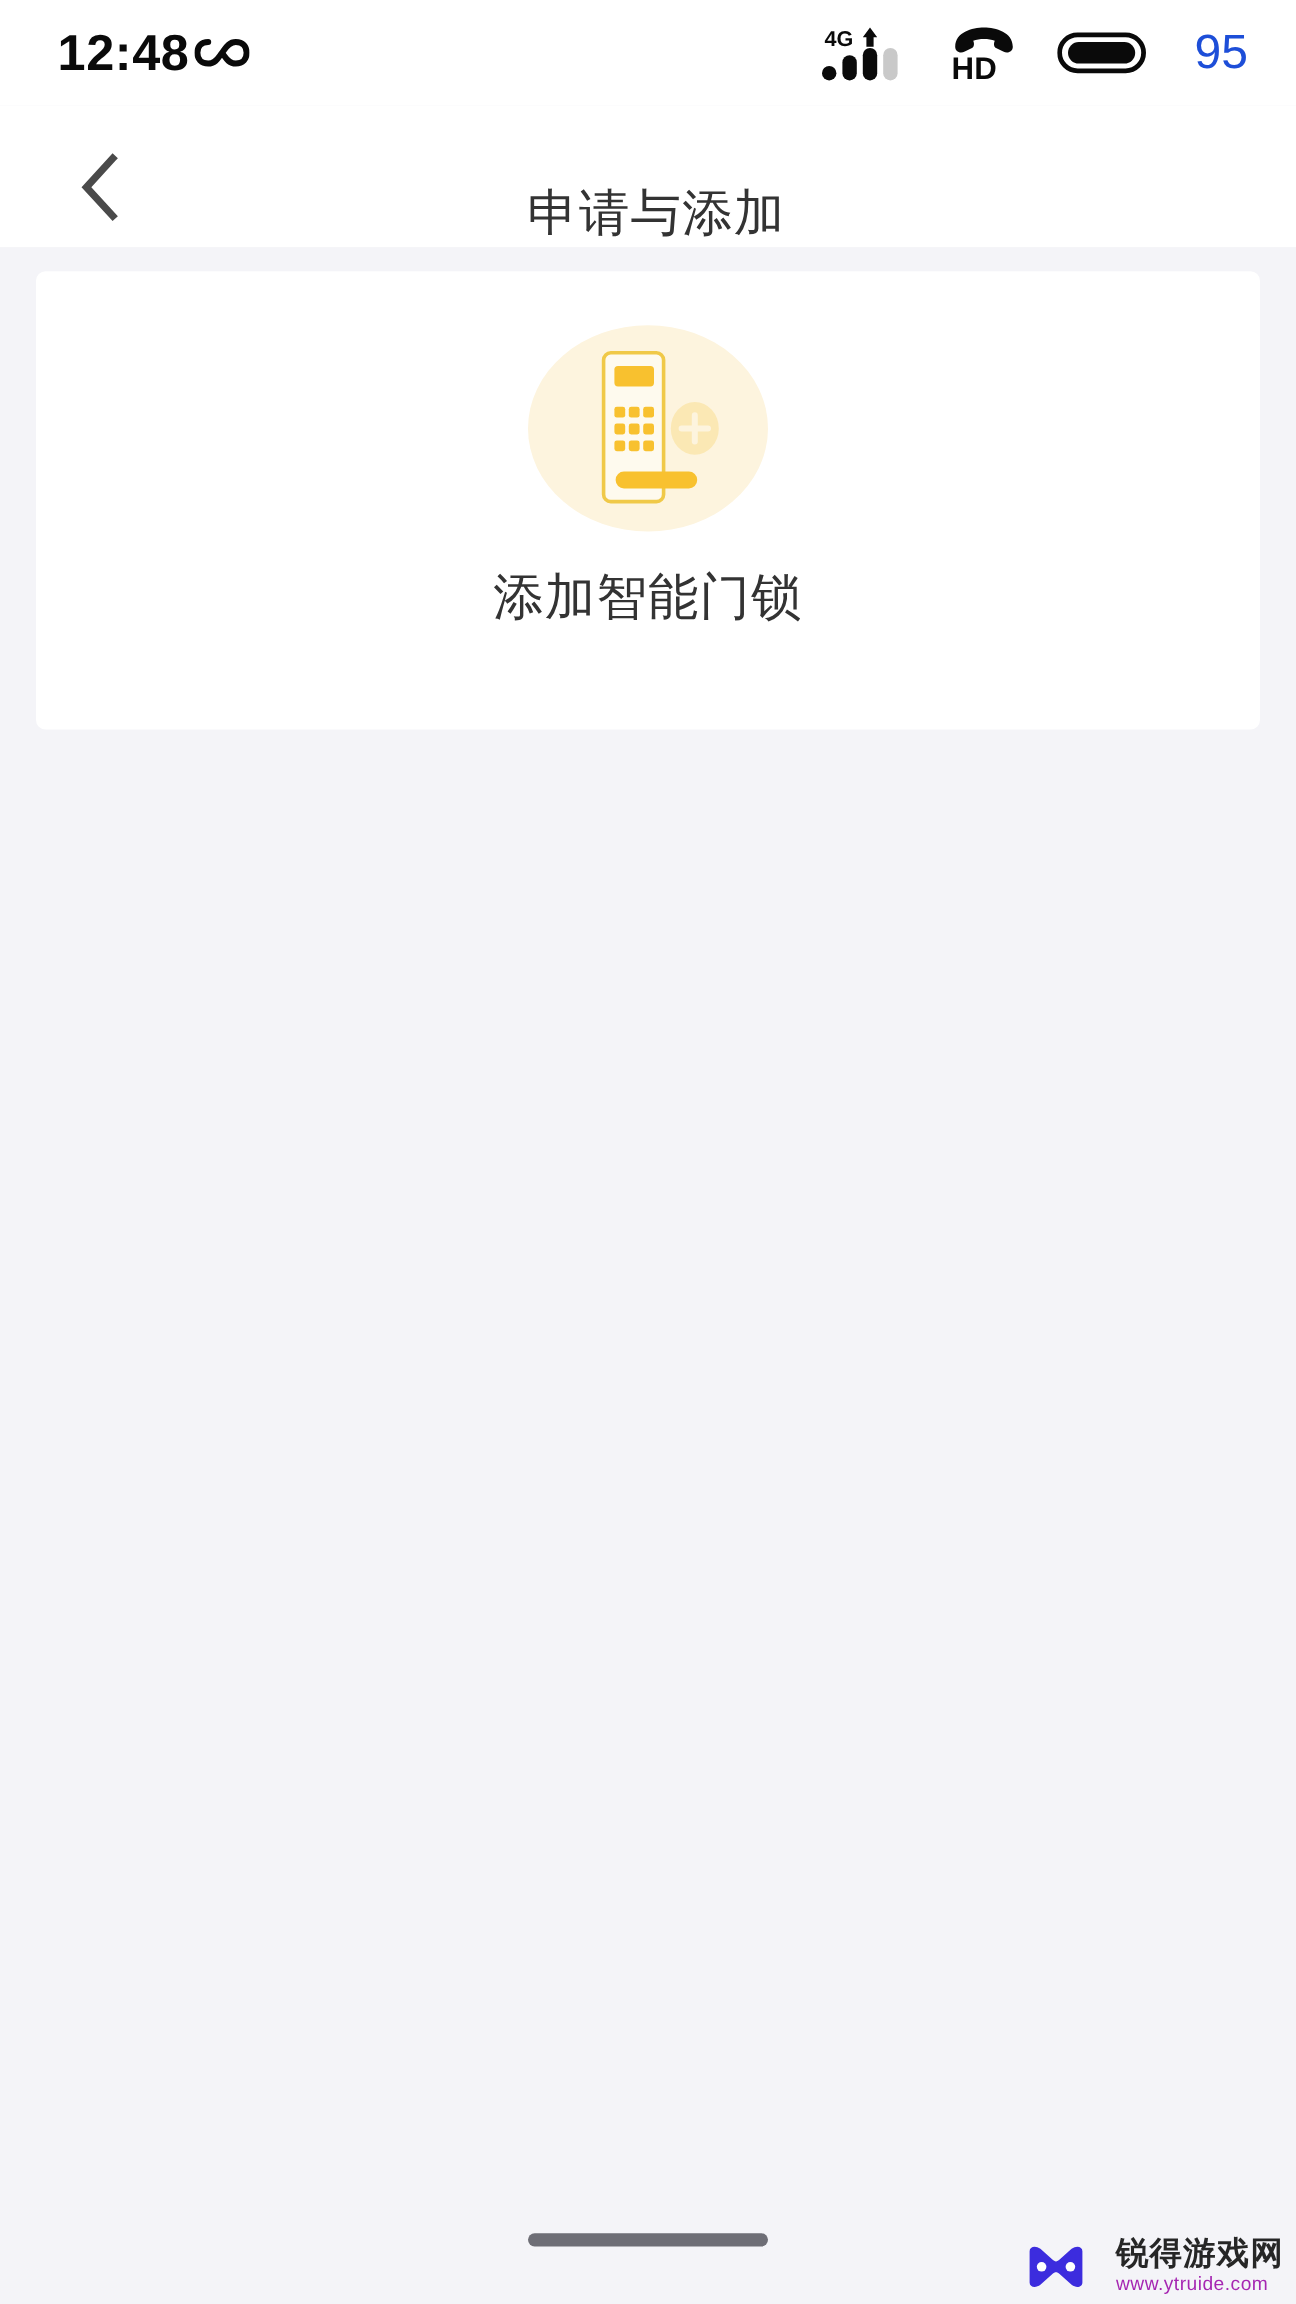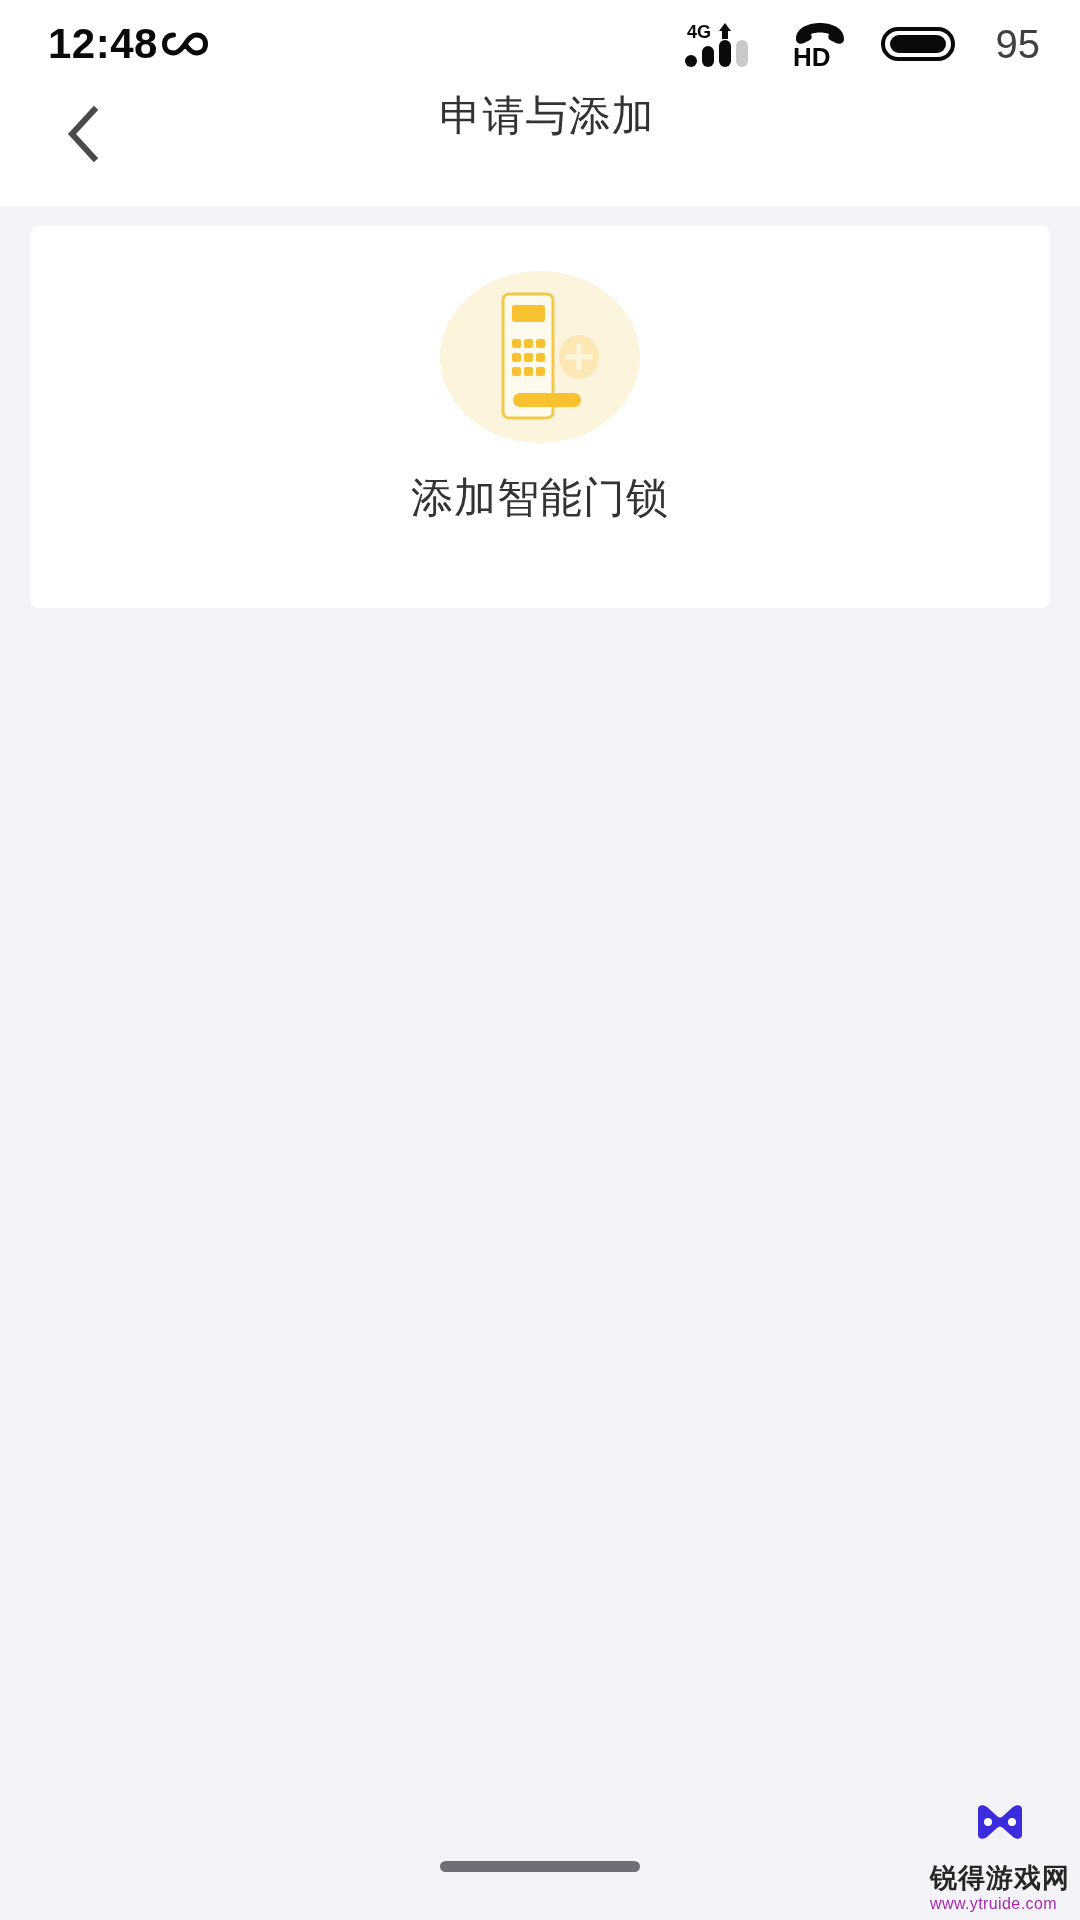--- a/index.html
+++ b/index.html
@@ -51,34 +51,34 @@
     display:flex;
     align-items:center;
     gap:31px;
   }
   .signal-icon { display:flex; align-items:flex-end; }
   .hd-icon { display:flex; align-items:center; }
   .battery-icon { display:flex; align-items:center; }
   .battery-pct {
     font-size:40px;
     font-weight:500;
-    color:#404040;
+    color:#1d4ed8;
     line-height:1;
     margin-left:6px;
   }
 
   
   .nav-bar {
     position:absolute;
     top:88px; left:0;
     width:1080px;
     height:118px;
     background:#ffffff;
     display:flex;
-    align-items:flex-start;
+    align-items:flex-end;
     padding-left:14px;
   }
   .back-btn {
     position:absolute;
     left:36px;
     width:96px;
     height:96px;
     display:flex;
     align-items:center;
     justify-content:center;
@@ -151,21 +151,20 @@
 
   
   .watermark {
     position:absolute;
     right:10px;
     bottom:8px;
     display:flex;
     align-items:center;
     gap:24px;
     opacity:0.95;
-    flex-direction:column;
   }
   .wm-logo { display:flex; align-items:center; }
   .wm-text {
     display:flex;
     flex-direction:column;
     line-height:1;
   }
   .wm-name {
     font-size:27px;
     font-weight:700;

